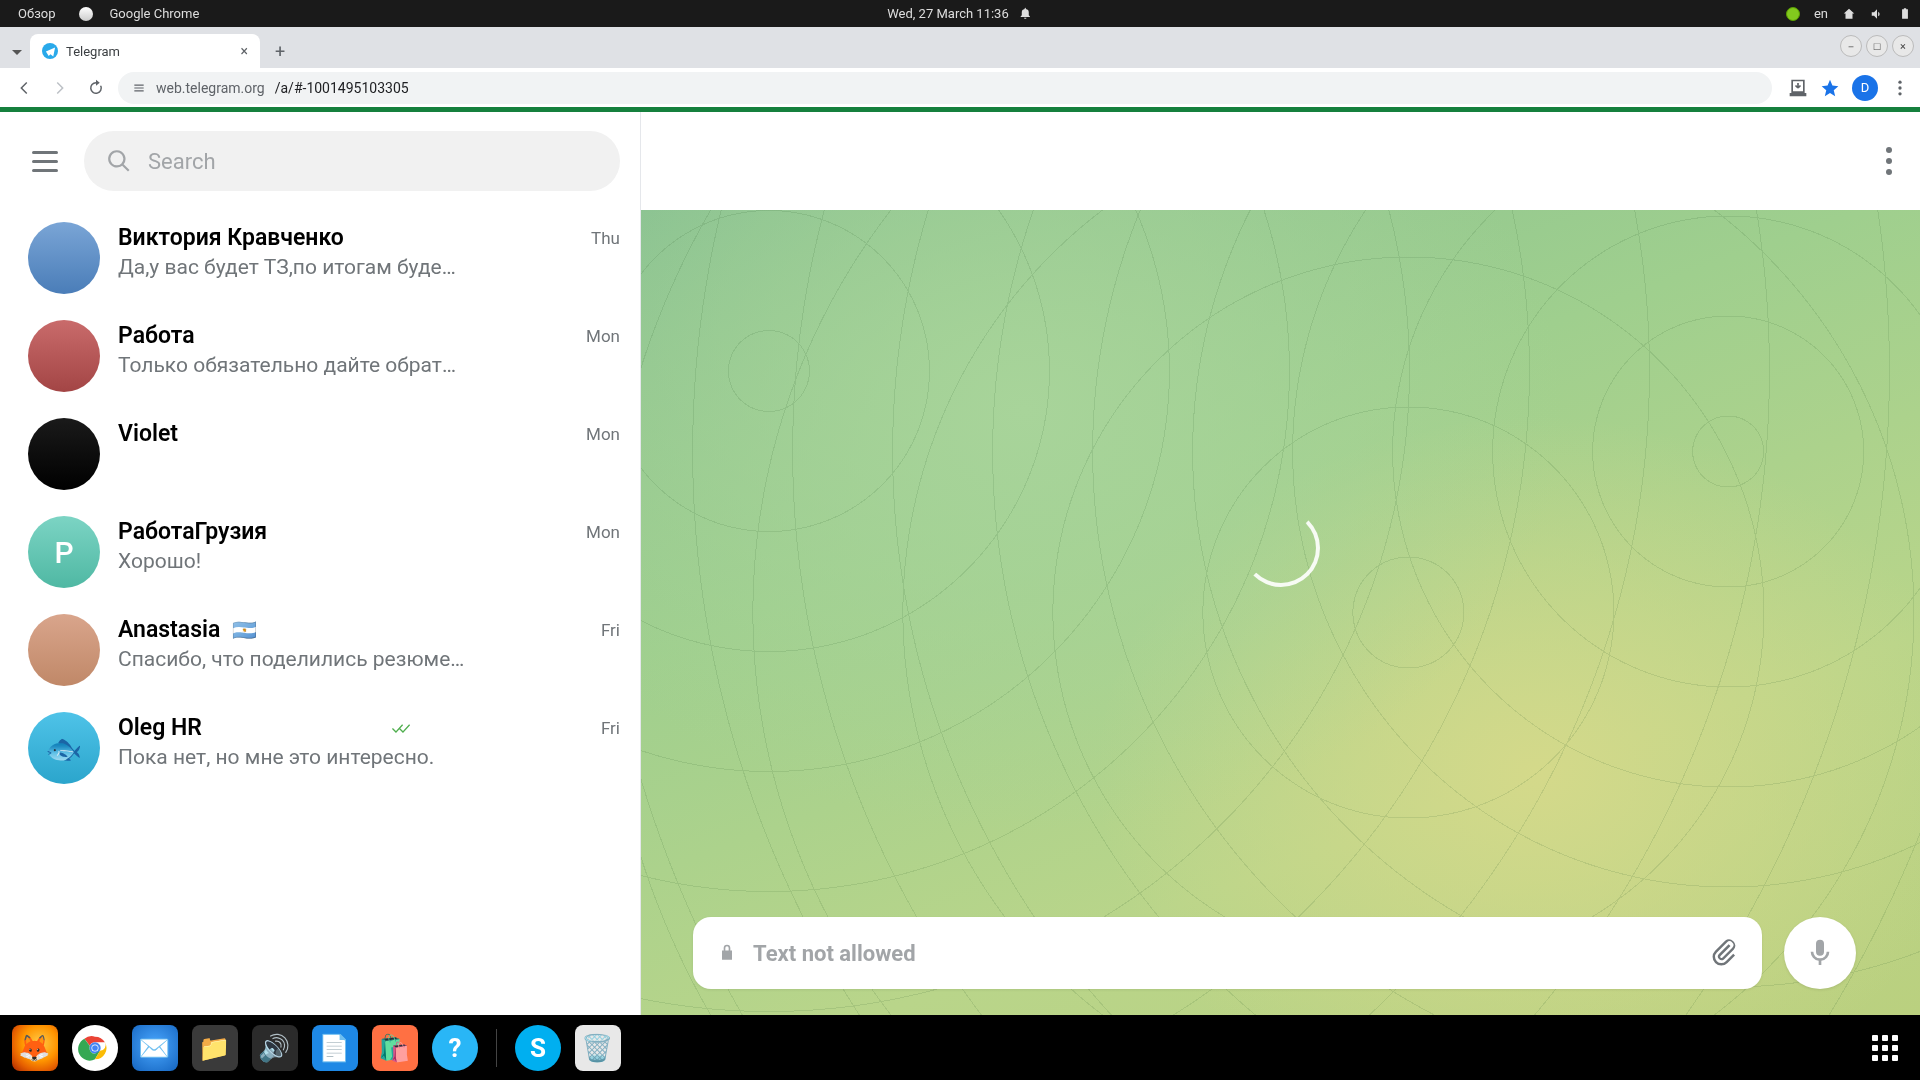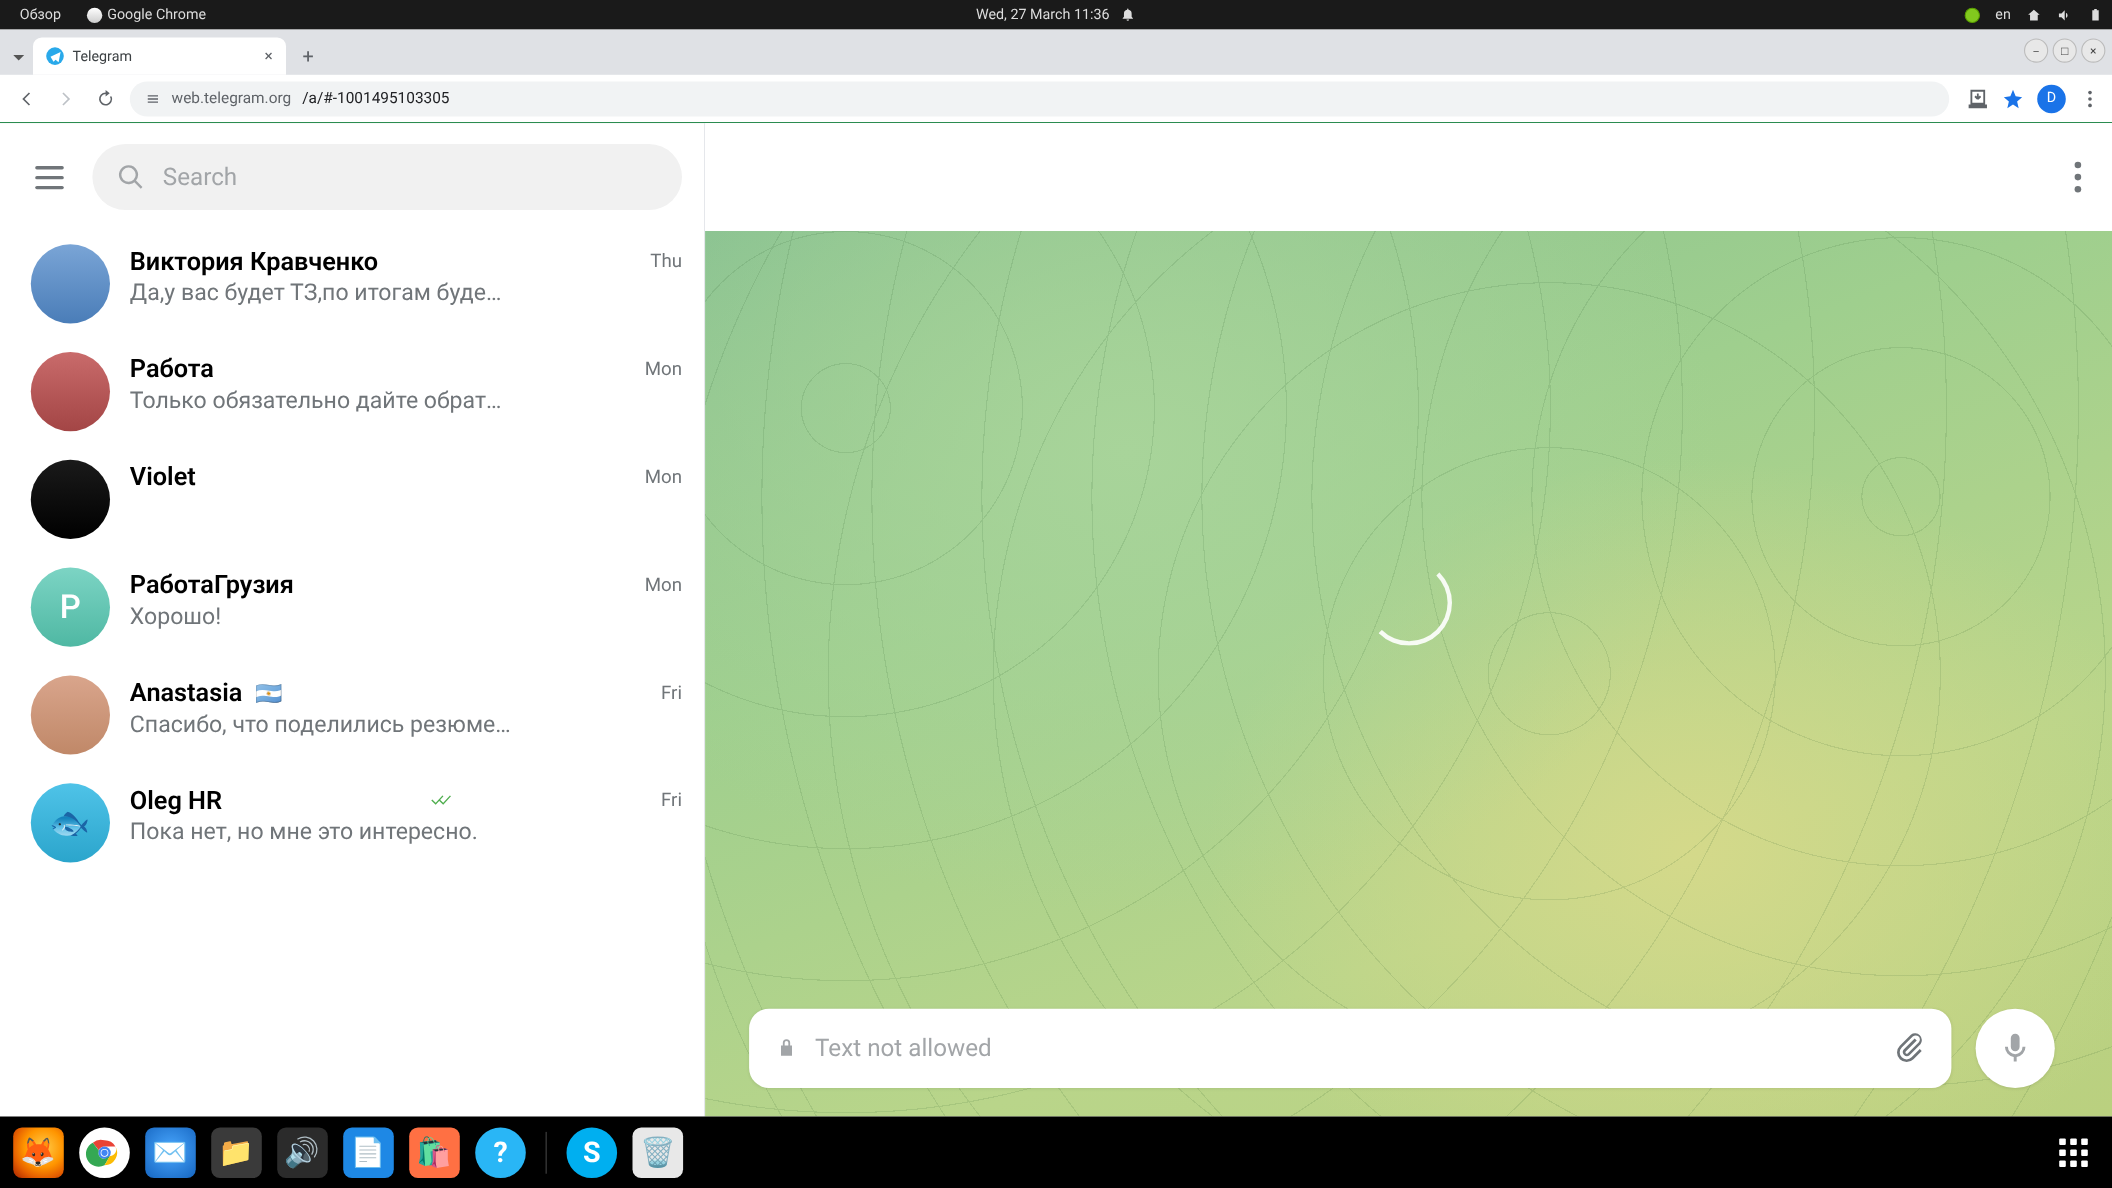--- a/index.html
+++ b/index.html
@@ -2,21 +2,21 @@
 <html><head>
 <meta charset="utf-8">
 <style>
 * { margin: 0; padding: 0; box-sizing: border-box; }
 html, body { width: 1920px; height: 1080px; font-family: -apple-system, BlinkMacSystemFont, "Segoe UI", Roboto, Ubuntu, sans-serif; overflow: hidden; }
 
 
 .gnome-panel { height: 27px; background: #1a1a1a; color: #ddd; display: flex; align-items: center; font-size: 13px; padding: 0 8px; }
 .gnome-left { display: flex; gap: 24px; align-items: center; }
 .gnome-left .overview { margin-left: 10px; }
-.gnome-left .chrome-ind { display: flex; align-items: center; gap: 4px; }
+.gnome-left .chrome-ind { display: flex; align-items: center; gap: 16px; }
 .chrome-dot { width: 14px; height: 14px; border-radius: 50%; background: linear-gradient(#fff,#ccc); display:inline-block; }
 .gnome-center { position: absolute; left: 50%; transform: translateX(-50%); display:flex; align-items:flex-start; gap:10px;}
 .bell-icon { width:14px; height:14px; fill:#ddd; }
 .gnome-right { margin-left: auto; display: flex; align-items: center; gap: 14px; }
 .green-dot { width:14px; height:14px; border-radius:50%; background:#82c91e; border:1px solid #5a9e00; }
 .tray-icon { fill:#ddd; width:14px; height:14px; }
 
 
 .chrome-wrap { background: #fff; }
 .chrome-tabbar { height: 41px; background: #dfe1e5; display:flex; align-items:flex-end; padding-left:8px; position:relative; }
@@ -24,21 +24,21 @@
 .sys-tab svg{width:10px;height:10px;fill:#555;}
 .tab { height: 34px; background:#fff; border-radius:8px 8px 0 0; display:flex; align-items:center; padding:16px 12px; gap:8px; min-width:230px; margin-bottom:0; position:relative; }
 .tab .fav { width:16px; height:16px; border-radius:50%; background:#29a9ea; display:flex; align-items:center; justify-content:center;}
 .tab .fav svg{width:11px;height:11px;fill:#fff;}
 .tab .title { font-size:13px; color:#3c4043; flex:1; overflow:hidden; white-space:nowrap;}
 .tab .close { font-size:14px; color:#5f6368; cursor:pointer;}
 .newtab { width:28px; height:28px; display:flex; align-items:center; justify-content:center; margin-left:6px; margin-bottom:3px; color:#5f6368; font-size:18px; border-radius:50%;}
 .win-controls { position:absolute; right:6px; top:8px; display:flex; gap:4px;}
 .win-btn { width:22px; height:22px; border-radius:50%; border:1px solid #bbb; background:#e8e8e8; display:flex; align-items:center; justify-content:center; font-size:11px; color:#444;}
 
-.chrome-toolbar { height:44px; background:#fff; border-bottom:1px solid #15803d; display:flex; align-items:center; padding:0 10px; gap:8px;}
+.chrome-toolbar { height:44px; background:#fff; border-bottom:5px solid #15803d; display:flex; align-items:center; padding:0 10px; gap:8px;}
 .tool-icon { width:28px; height:28px; display:flex; align-items:center; justify-content:center; border-radius:50%;}
 .tool-icon svg { width:18px; height:18px; fill:#5f6368; }
 .tool-icon.disabled svg { fill:#bdc1c6; }
 .omnibox { flex:1; height:32px; background:#f1f3f4; border-radius:16px; display:flex; align-items:center; padding:0 14px; gap:10px; font-size:14px; color:#202124;}
 .omnibox .site { color:#5f6368; }
 .omnibox svg { width:14px; height:14px; fill:#5f6368; }
 .toolbar-right { display:flex; align-items:center; gap:12px; margin-left:8px;}
 .toolbar-right svg { width:20px; height:20px; fill:#5f6368; }
 .star-icon { fill:#1a73e8 !important; }
 .profile-badge { width:26px; height:26px; border-radius:50%; background:#1a73e8; color:#fff; font-size:13px; display:flex; align-items:center; justify-content:center;}
@@ -76,21 +76,21 @@
   overflow:hidden;
 }
 .chat-pattern { position:absolute; inset:0; opacity:0.12; background:
   repeating-radial-gradient(circle at 10% 20%, transparent 0, transparent 40px, #2a5c2a 40px, #2a5c2a 41px, transparent 41px, transparent 120px),
   repeating-radial-gradient(circle at 60% 50%, transparent 0, transparent 55px, #2a5c2a 55px, #2a5c2a 56px, transparent 56px, transparent 150px),
   repeating-radial-gradient(circle at 85% 30%, transparent 0, transparent 35px, #2a5c2a 35px, #2a5c2a 36px, transparent 36px, transparent 100px);
 }
 .spinner { position:absolute; left:50%; top:42%; transform:translate(-50%,-50%); width:78px; height:78px; border-radius:50%; border:4px solid rgba(255,255,255,0.9); border-top-color:transparent; border-left-color:transparent; transform-origin:center; animation: spin 1s linear infinite; }
 @keyframes spin { to { transform: translate(-50%,-50%) rotate(360deg);} }
 
-.composer-row { position:absolute; bottom:26px; left:0; right:12px; display:flex; align-items:center; gap:22px; padding:0 40px;}
+.composer-row { position:absolute; bottom:26px; left:0; right:12px; display:flex; align-items:center; gap:22px; padding:0 52px;font-weight:bold;}
 .composer { flex:1; height:72px; background:#fff; border-radius:18px; display:flex; align-items:center; padding:0 24px; gap:16px; box-shadow:0 1px 3px rgba(0,0,0,0.08);}
 .lock { width:20px; height:20px; fill:#a2a5a8;}
 .composer-text { font-size:22px; color:#a2a5a8; white-space:nowrap; overflow:hidden; }
 .attach { margin-left:auto; }
 .attach svg { width:30px; height:30px; fill:#707579;}
 .mic-btn { width:72px; height:72px; border-radius:50%; background:#fff; display:flex; align-items:center; justify-content:center; box-shadow:0 1px 3px rgba(0,0,0,0.1);}
 .mic-btn svg { width:32px; height:32px; fill:#a2a5a8;}
 
 
 .dock { height:65px; background:#000; display:flex; align-items:center; padding:0 12px; gap:14px; position:relative;}

